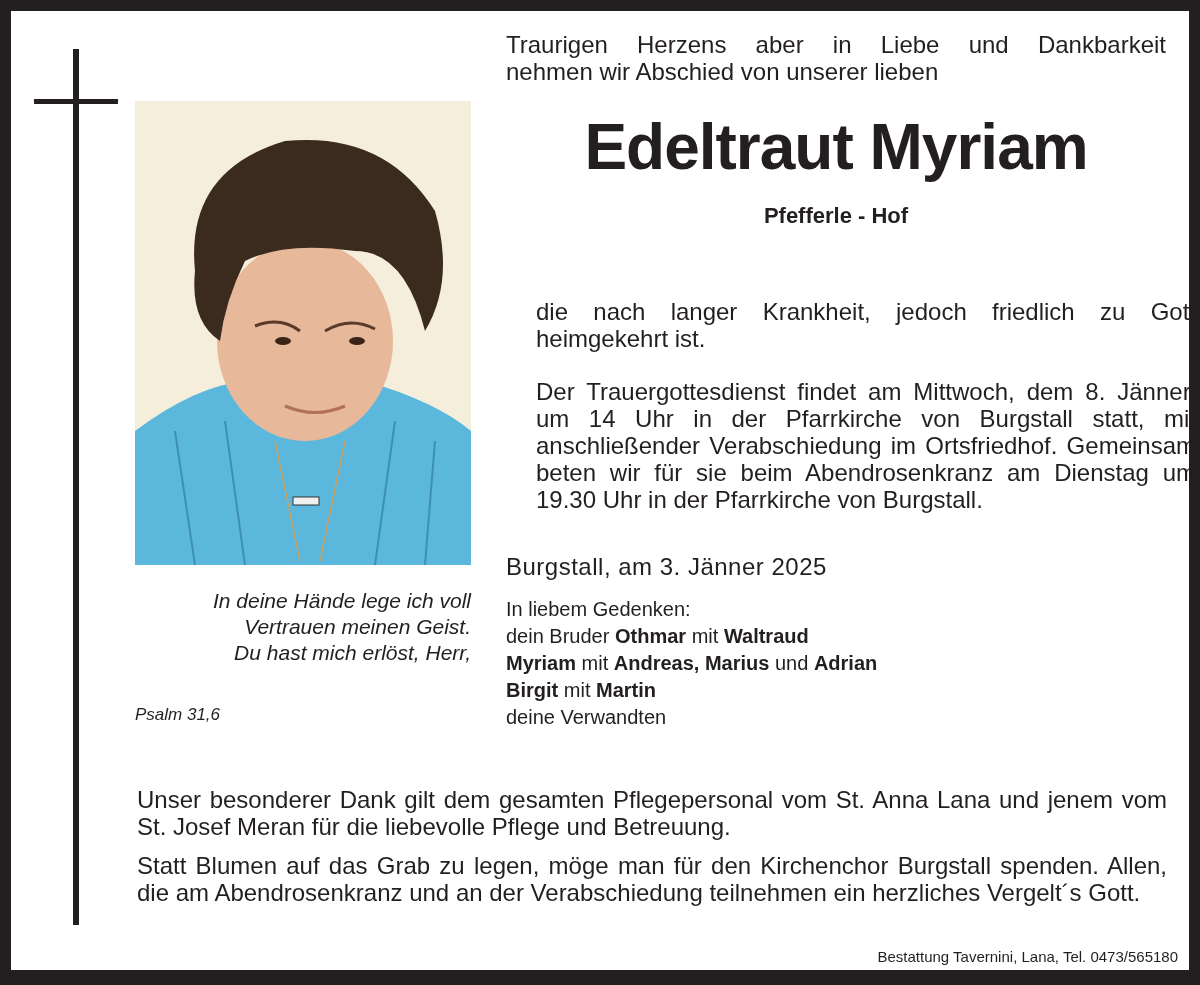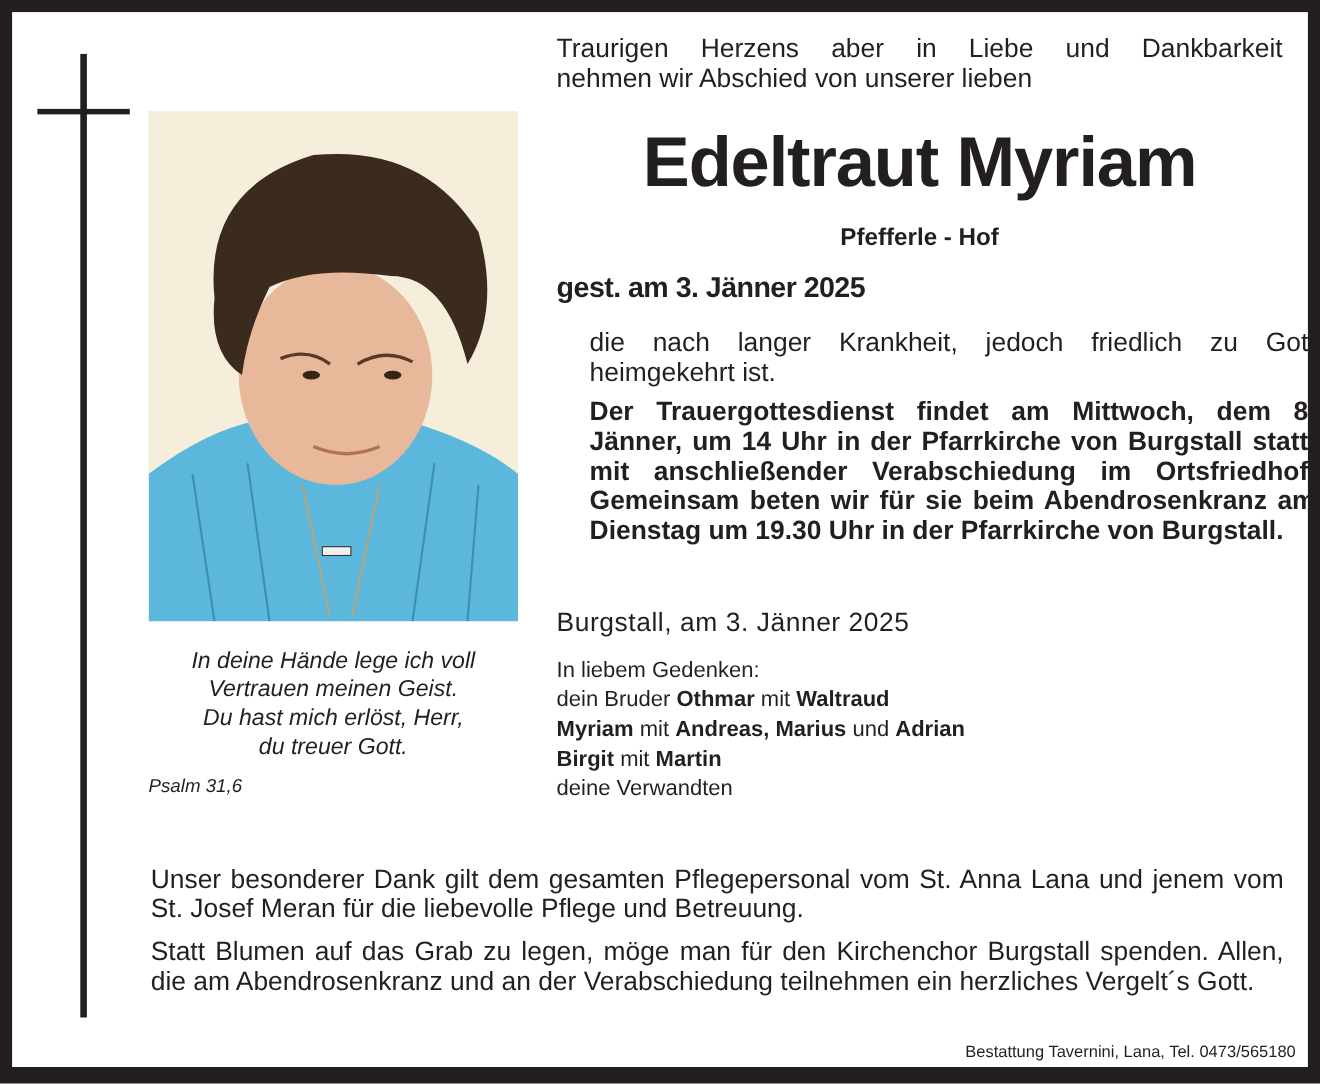--- a/index.html
+++ b/index.html
@@ -1,31 +1,31 @@
 <!DOCTYPE html>
 <html><head>
 <meta charset="utf-8">
 <style>
   html, body { margin:0; padding:0; }
   body { width:1200px; height:985px; background:#231f20; position:relative; overflow:hidden; font-family:"Liberation Sans", sans-serif; color:#231f20; }
   .card { position:absolute; left:11px; top:11px; width:1178px; height:959px; background:#ffffff; }
   .cross-v { position:absolute; left:73px; top:49px; width:6px; height:876px; background:#231f20; }
   .cross-h { position:absolute; left:34px; top:99px; width:84px; height:5px; background:#231f20; }
   .photo { position:absolute; left:135px; top:101px; width:336px; height:464px; overflow:hidden; background:#f6f0dc; }
-  .quote { position:absolute; left:135px; top:588px; width:336px; text-align:center; font-style:italic; font-size:21px; line-height:26px; }
+  .quote { position:absolute; left:135px; top:588px; width:336px; text-align:right; font-style:italic; font-size:21px; line-height:26px; }
   .psalm { position:absolute; left:135px; top:705px; width:336px; text-align:left; font-style:italic; font-size:17px; }
   .right { position:absolute; left:506px; width:660px; }
   .intro { top:31px; font-size:24px; line-height:27px; }
   .intro .l1 { text-align:justify; text-align-last:justify; display:block; }
   .name { top:112px; text-align:center; font-weight:bold; font-size:64px; line-height:70px; letter-spacing:-1px; }
   .hof { top:203px; text-align:center; font-weight:bold; font-size:22px; }
   .dates { top:246px; font-weight:bold; font-size:26px; display:flex; justify-content:space-between; letter-spacing:-0.5px; }
   .body { font-size:24px; line-height:27px; text-align:justify;margin-left:30px; }
   .p1 { top:298px; }
-  .p2 { top:361px;font-weight:bold; }
+  .p2 { top:378px; }
   .place { top:553px; font-size:24px; letter-spacing:0.5px; }
   .family { top:596px; font-size:20px; line-height:27px; }
   .family div { white-space:nowrap; }
   .bottom { position:absolute; left:137px; width:1030px; font-size:24px; line-height:27px; text-align:justify; }
   .b1 { top:786px; }
   .b2 { top:852px; }
   .footer { position:absolute; right:22px; top:948px; font-size:15px; }
   b { font-weight:bold; }
 </style>
 </head>
@@ -49,34 +49,32 @@
     <path d="M150 305 Q180 318 210 305" stroke="#b0705a" stroke-width="3" fill="none"></path>
     <path d="M140 340 L165 460 M210 340 L185 460" stroke="#c8a060" stroke-width="1.5" fill="none"></path>
     <rect x="158" y="396" width="26" height="8" fill="#f0f0f0" stroke="#333" stroke-width="1"></rect>
   </svg>
 </div>
 
 <div class="quote">
   <div>In deine Hände lege ich voll</div>
   <div>Vertrauen meinen Geist.</div>
   <div>Du hast mich erlöst, Herr,</div>
-  <div>du treuer Gott.</div>
 </div>
 <div class="psalm">Psalm 31,6</div>
 
 <div class="right intro">
   <span class="l1">Traurigen Herzens aber in Liebe und Dankbarkeit</span>
   <span>nehmen wir Abschied von unserer lieben</span>
 </div>
 
 <div class="right name">Edeltraut Myriam</div>
 <div class="right hof">Pfefferle - Hof</div>
 
 <div class="right dates">
-  <span>gest. am 3. Jänner 2025</span>
 </div>
 
 <div class="right body p1">die nach langer Krankheit, jedoch friedlich zu Gott heimgekehrt ist.</div>
 <div class="right body p2">Der Trauergottesdienst findet am Mittwoch, dem 8. Jänner, um 14 Uhr in der Pfarrkirche von Burgstall statt, mit anschließender Verabschiedung im Ortsfriedhof. Gemeinsam beten wir für sie beim Abendrosenkranz am Dienstag um 19.30 Uhr in der Pfarrkirche von Burgstall.</div>
 <div class="right place">Burgstall, am 3. Jänner 2025</div>
 
 <div class="right family">
   <div>In liebem Gedenken:</div>
   <div>
     <span>dein Bruder </span><b>Othmar</b><span> mit </span><b>Waltraud</b>

